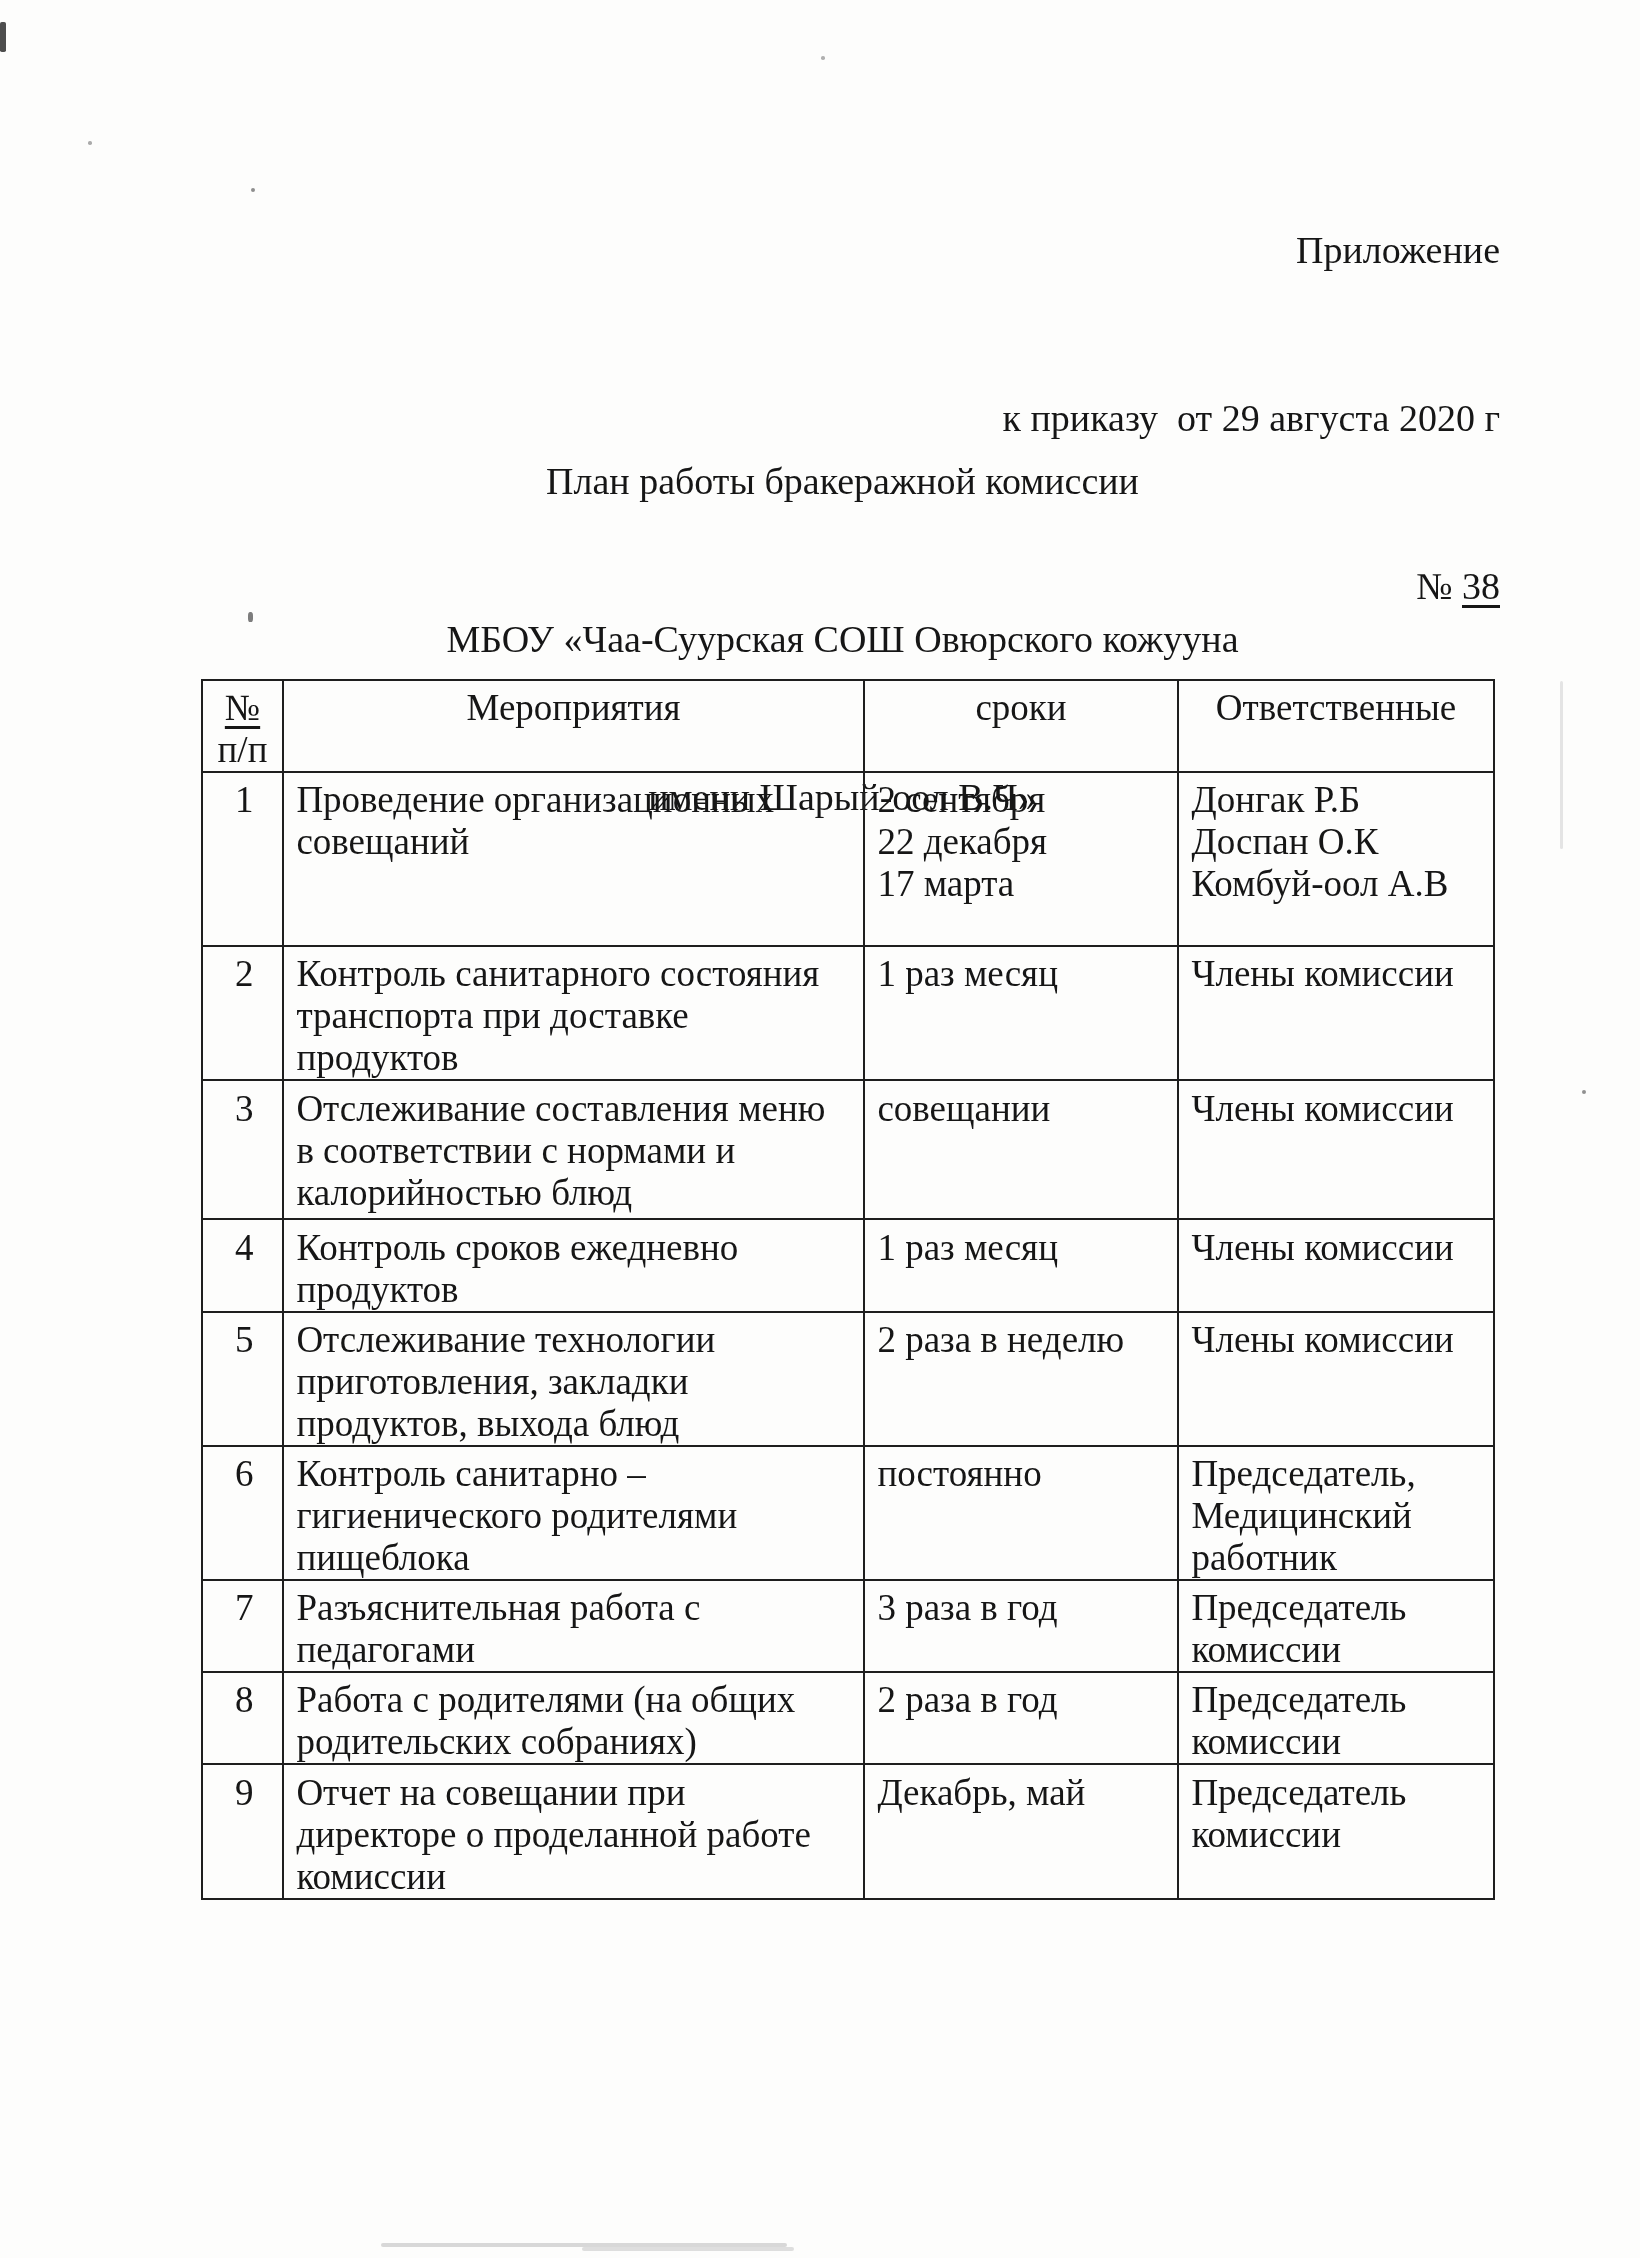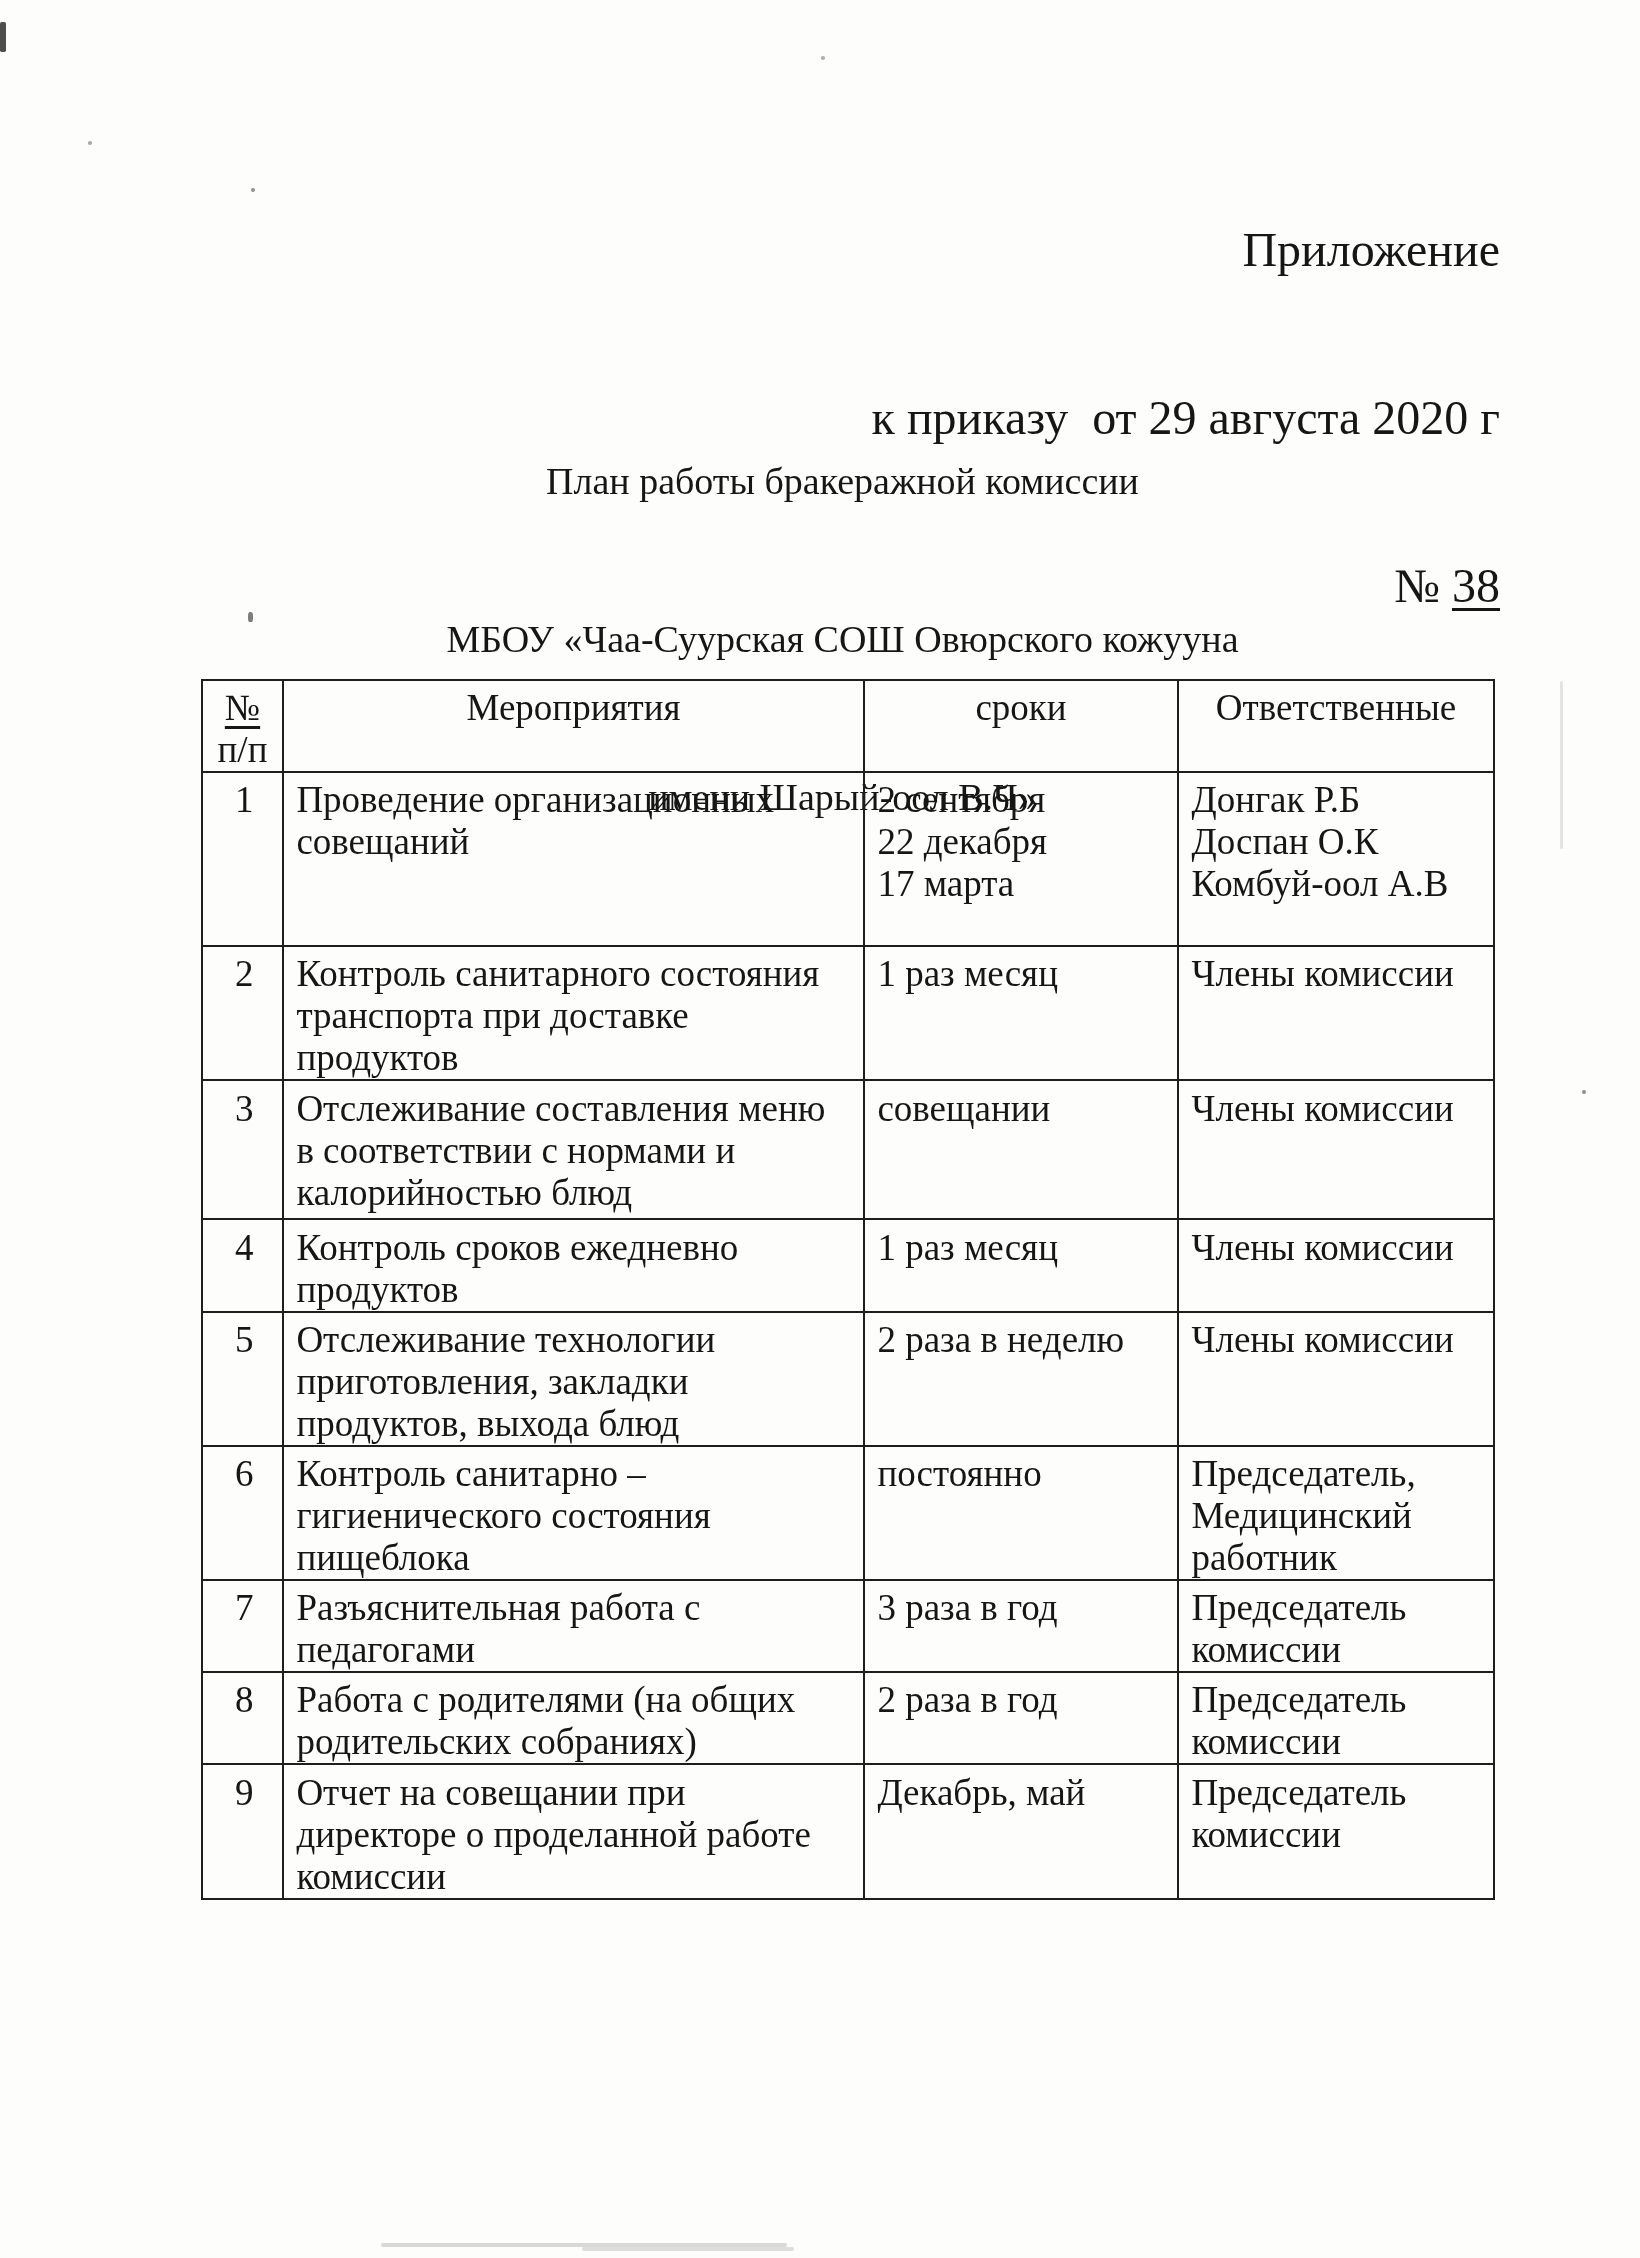--- a/index.html
+++ b/index.html
@@ -15,21 +15,21 @@
     color: #161616;
     overflow: hidden;
   }
 
   
   .corner-note {
     position: absolute;
     top: 124px;
     right: 141px;
     text-align: right;
-    font-size: 48px;
+    font-size: 38px;
     line-height: 84px;
     white-space: pre-line;
   }
   .underlined {
     text-decoration: underline;
     text-decoration-thickness: 2.6px;
     text-underline-offset: 6.2px;
   }
 
   
@@ -168,21 +168,21 @@
     <td class="c-num">5</td>
     <td class="c-act">Отслеживание технологии
 приготовления, закладки
 продуктов, выхода блюд</td>
     <td class="c-time">2 раза в неделю</td>
     <td class="c-resp">Члены комиссии</td>
   </tr>
         <tr>
     <td class="c-num">6</td>
     <td class="c-act">Контроль санитарно –
-гигиенического состояния
+гигиенического родителями
 пищеблока</td>
     <td class="c-time">постоянно</td>
     <td class="c-resp">Председатель,
 Медицинский
 работник</td>
   </tr>
         <tr>
     <td class="c-num">7</td>
     <td class="c-act">Разъяснительная работа с
 педагогами</td>

